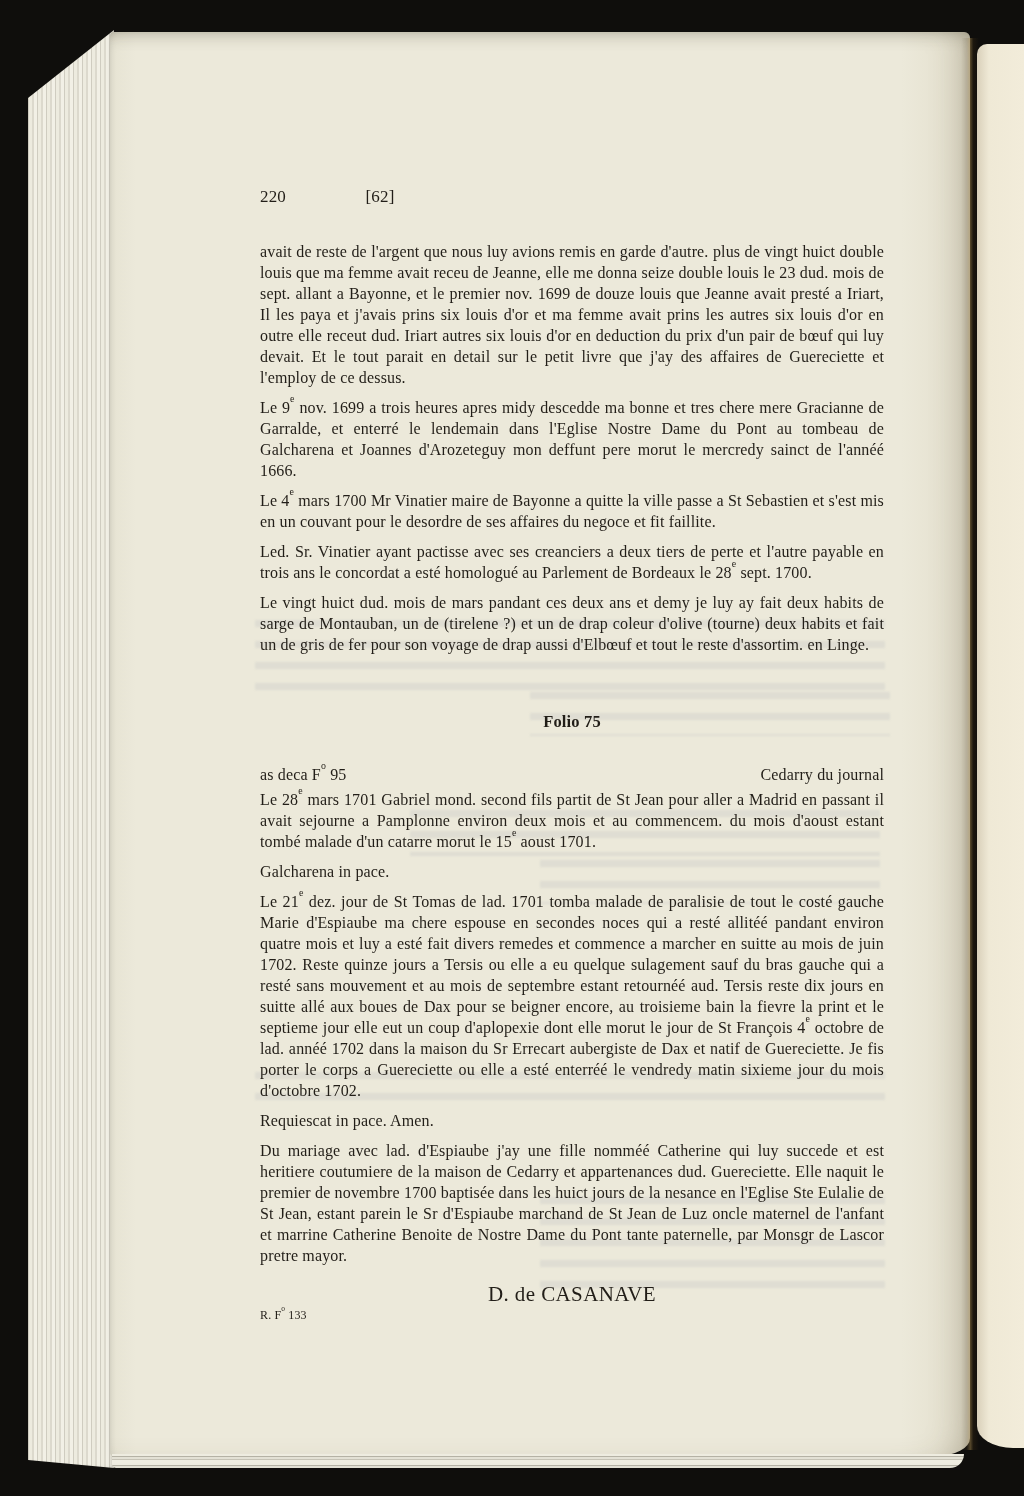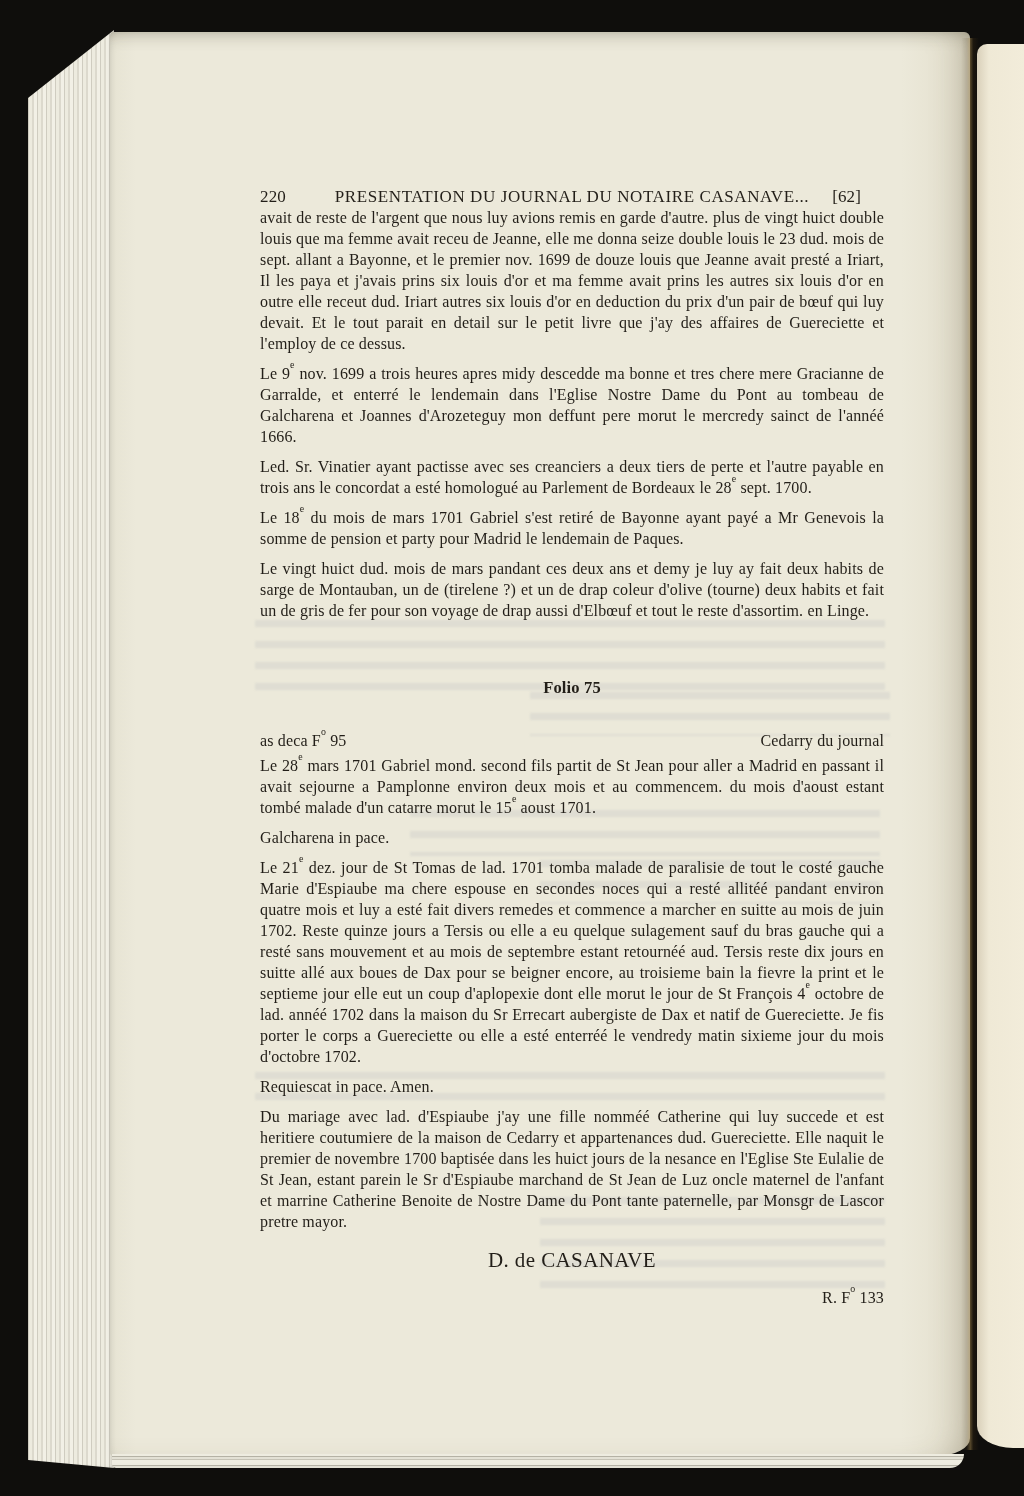--- a/index.html
+++ b/index.html
@@ -57,66 +57,66 @@
     filter:blur(1.3px);
     pointer-events:none;
   }
   .text-block{
     position:absolute;left:150px;top:154px;width:624px;
     color:#221e18;font-size:16px;line-height:21px;
     letter-spacing:.15px;
   }
   .running-header{
     display:flex;align-items:baseline;font-size:17px;
+    margin-bottom:34px;
   }
   .running-header .pgnum{width:80px;}
   .running-header .title{flex:1;text-align:center;letter-spacing:.6px;white-space:nowrap;}
   .running-header .entry{width:80px;text-align:center;}
   .para{margin:0 0 9px 0;text-align:justify;}
   .para:last-child{margin-bottom:0;}
   sup{font-size:.62em;line-height:0;position:relative;top:-.45em;}
   .folio-heading{
     text-align:center;font-weight:bold;font-size:16.5px;
     margin:56px 0 22px 0;
   }
   .crossref-line{
     display:flex;justify-content:space-between;align-items:baseline;
     margin-bottom:4px;
     margin-top:32px;
   }
   .signature{ text-align:center;font-size:21px;letter-spacing:.4px;margin-top:18px; }
-  .folio-reference{ text-align:right;font-size:16px;margin-top:16px; }
+  .folio-reference{ text-align:left;font-size:12px;margin-top:0; }
 </style>
 </head>
 <body>
 
 <div class="page-stack"></div>
 
 <div class="book-page">
 
   <div class="ghost" style="left:145px;top:588px;width:630px;height:84px;"></div>
   <div class="ghost" style="left:420px;top:660px;width:360px;height:44px;"></div>
   <div class="ghost" style="left:300px;top:778px;width:470px;height:46px;"></div>
   <div class="ghost" style="left:430px;top:828px;width:340px;height:44px;"></div>
   <div class="ghost" style="left:430px;top:1165px;width:345px;height:92px;"></div>
   <div class="ghost" style="left:145px;top:1040px;width:630px;height:40px;"></div>
 
   <div class="text-block">
 
     <div class="running-header">
       <span class="pgnum">220</span>
-      <span class="title">PRESENTATION DU JOURNAL DU NOTAIRE CASANAVE...</span>
       <span class="entry">[62]</span>
     </div>
 
     <div>
         <p class="para">avait de reste de l'argent que nous luy avions remis en garde d'autre. plus de vingt huict double louis que ma femme avait receu de Jeanne, elle me donna seize double louis le 23 dud. mois de sept. allant a Bayonne, et le premier nov. 1699 de douze louis que Jeanne avait presté a Iriart, Il les paya et j'avais prins six louis d'or et ma femme avait prins les autres six louis d'or en outre elle receut dud. Iriart autres six louis d'or en deduction du prix d'un pair de bœuf qui luy devait. Et le tout parait en detail sur le petit livre que j'ay des affaires de Guereciette et l'employ de ce dessus.</p>
         <p class="para">Le 9<sup>e</sup> nov. 1699 a trois heures apres midy descedde ma bonne et tres chere mere Gracianne de Garralde, et enterré le lendemain dans l'Eglise Nostre Dame du Pont au tombeau de Galcharena et Joannes d'Arozeteguy mon deffunt pere morut le mercredy sainct de l'annéé 1666.</p>
+        <p class="para">Le 4<sup>e</sup> mars 1700 Mr Vinatier maire de Bayonne a quitte la ville passe a St Sebastien et s'est mis en un couvant pour le desordre de ses affaires du negoce et fit faillite.</p>
         <p class="para">Led. Sr. Vinatier ayant pactisse avec ses creanciers a deux tiers de perte et l'autre payable en trois ans le concordat a esté homologué au Parlement de Bordeaux le 28<sup>e</sup> sept. 1700.</p>
-        <p class="para">Le 18<sup>e</sup> du mois de mars 1701 Gabriel s'est retiré de Bayonne ayant payé a Mr Genevois la somme de pension et party pour Madrid le lendemain de Paques.</p>
         <p class="para">Le vingt huict dud. mois de mars pandant ces deux ans et demy je luy ay fait deux habits de sarge de Montauban, un de (tirelene ?) et un de drap coleur d'olive (tourne) deux habits et fait un de gris de fer pour son voyage de drap aussi d'Elbœuf et tout le reste d'assortim. en Linge.</p>
       </div>
 
     <div class="folio-heading">Folio 75</div>
 
     <div class="crossref-line">
       <span>as deca F<sup>o</sup> 95</span>
       <span>Cedarry du journal</span>
     </div>
 

